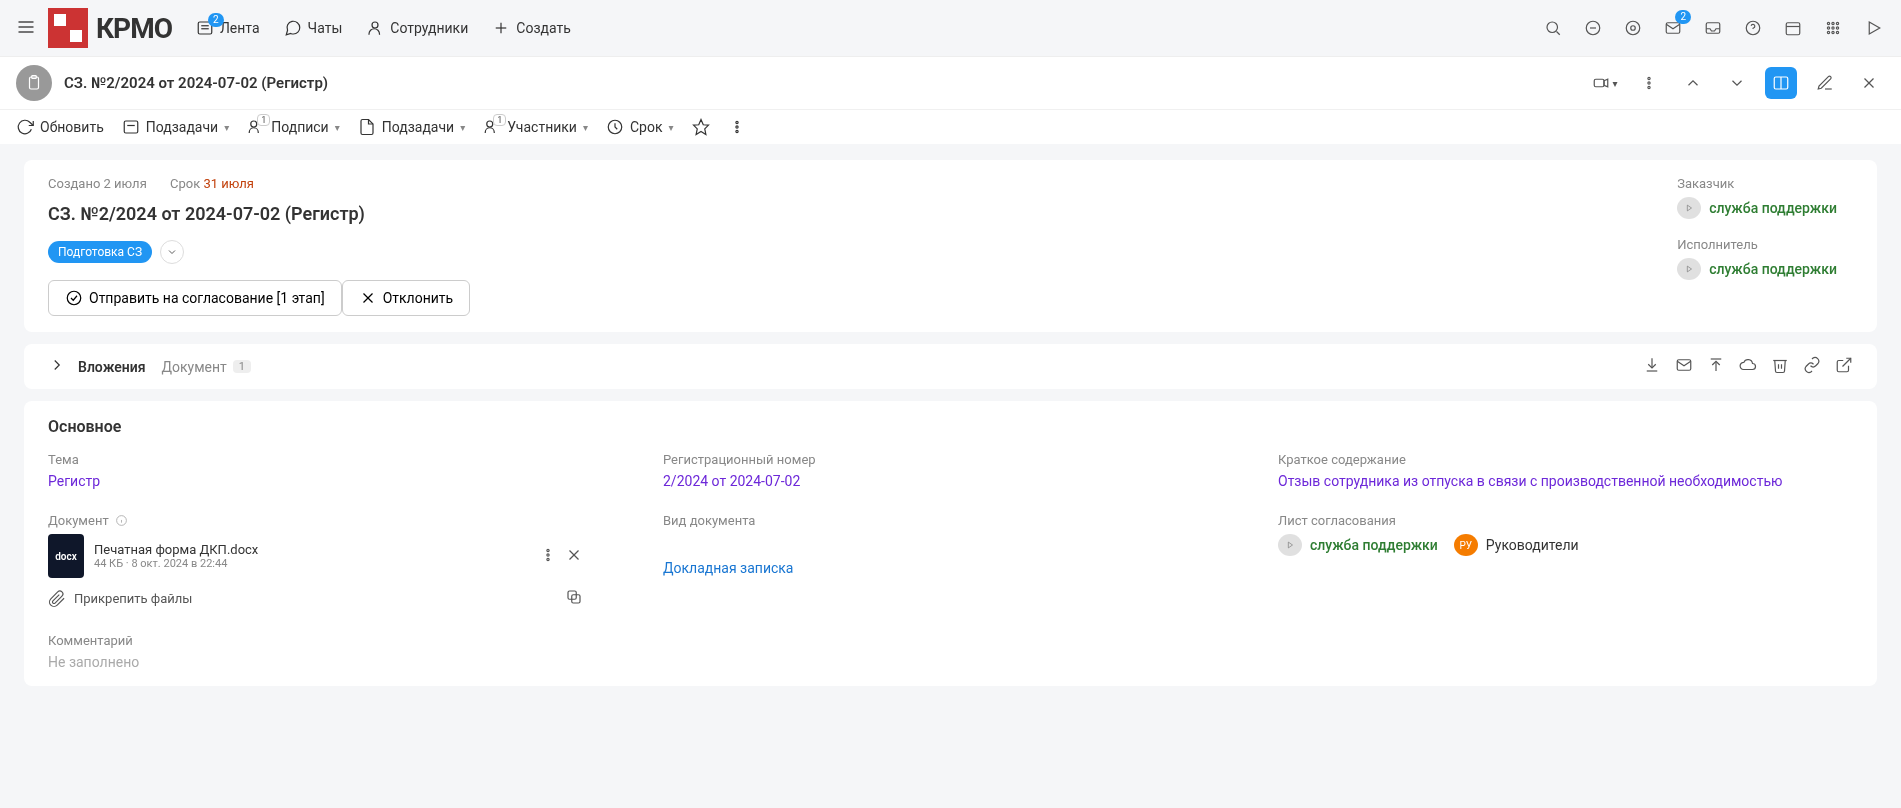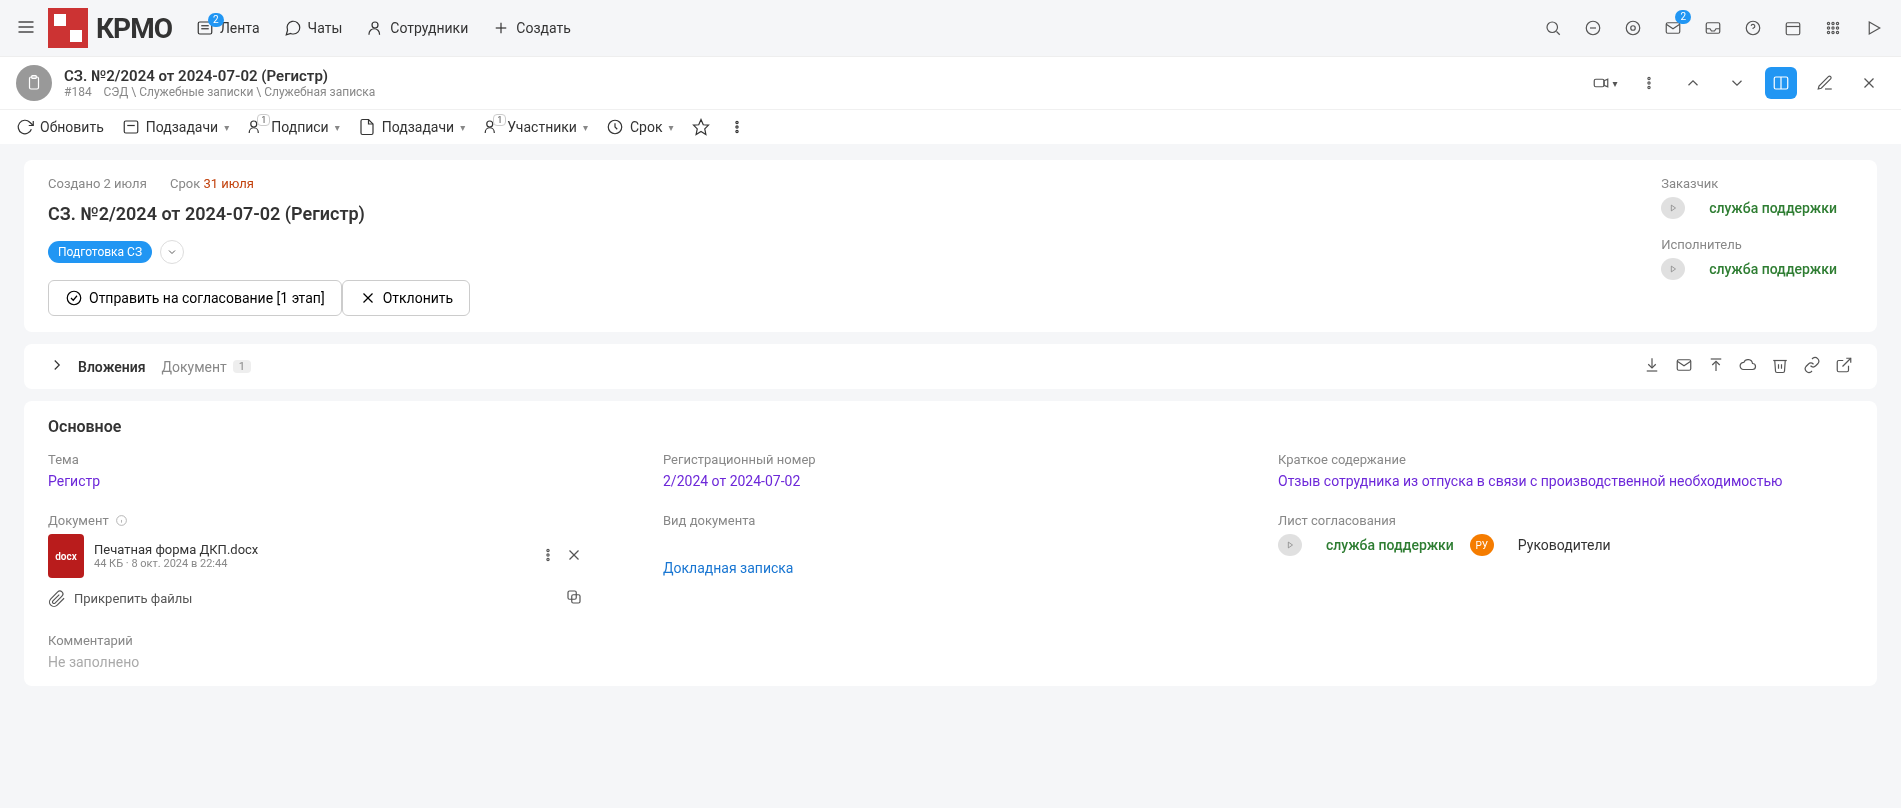--- a/index.html
+++ b/index.html
@@ -40,21 +40,21 @@
 .meta-row .deadline-value { color:#c2410c; }
 .doc-name { font-size:18px; font-weight:600; margin-bottom:16px; }
 .status-row { display:flex; align-items:center; gap:8px; margin-bottom:16px; }
 .status-chip { background:#2196f3; color:#fff; padding:4px 10px; border-radius:12px; font-size:12px; }
 .status-dropdown { width:24px; height:24px; border:1px solid #ddd; border-radius:12px; display:flex; align-items:center; justify-content:center; cursor:pointer; }
 .action-buttons { display:flex; }
 .action-btn { border:1px solid #ccc; background:#fff; padding:8px 16px; border-radius:6px; cursor:pointer; display:flex; align-items:center; gap:6px; font-size:14px; }
 .side-info { position:absolute; right:40px; top:16px; }
 .info-block { margin-bottom:18px; }
 .info-label { color:#888; font-size:13px; margin-bottom:6px; }
-.user-chip { display:flex; align-items:center; gap:24px;justify-content:center; }
+.user-chip { display:flex; align-items:center; gap:8px;justify-content:center; }
 .user-chip .avatar-sm { width:24px; height:22px; border-radius:50%; background:#e0e0e0; display:flex; align-items:center; justify-content:center; font-size:10px; color:#777; }
 .user-chip .avatar-sm.orange { background:#f57c00; color:#fff; }
 .user-chip .user-name { color:#2e7d32; font-weight:500; }
 .user-chip .user-name.plain { color:#333; font-weight:400; }
 
 .attach-header { display:flex; align-items:center; padding:12px 24px; background:#fff; border-radius:8px; margin-bottom:12px; }
 .attach-header .expand-icon { margin-right:12px; cursor:pointer; }
 .attach-header .title { font-weight:600; margin-right:16px; }
 .attach-header .tab { color:#888; display:flex; align-items:center; gap:6px; }
 .attach-header .count-badge { background:#eee; border-radius:4px; padding:0 6px; font-size:11px; }
@@ -63,21 +63,21 @@
 .attach-actions .icon-btn { cursor:pointer; color:#555; }
 
 .section-title { font-weight:600; font-size:16px; margin-bottom:16px; }
 .fields-grid { display:grid; grid-template-columns: 1fr 1fr 1fr; gap: 24px 40px; }
 .field { }
 .field-label { color:#888; font-size:13px; margin-bottom:6px; display:flex; align-items:center; gap:6px;text-align:right; }
 .field-value { color:#6d28d9; font-size:14px; }
 .field-value.link { color:#1976d2; cursor:pointer;margin-top:32px; }
 .field-value.muted { color:#aaa; }
 .file-block { display:flex; align-items:center; gap:10px; }
-.file-icon { width:36px; height:44px; background:#b91c1c; border-radius:4px; display:flex; align-items:center; justify-content:center; color:#fff; font-size:10px; font-weight:600; }
+.file-icon { width:36px; height:44px; background:#0f172a; border-radius:4px; display:flex; align-items:center; justify-content:center; color:#fff; font-size:10px; font-weight:600; }
 .file-info .file-name { font-size:13px; }
 .file-info .file-meta { font-size:11px; color:#888; }
 .file-actions { display:flex; gap:8px; margin-left:auto; margin-right: 40px; }
 .file-actions .icon-btn { cursor:pointer; color:#555; }
 .attach-link { display:flex; align-items:center; gap:8px; color:#555; cursor:pointer; margin-top:10px; font-size:13px; }
 .approval-list { display:flex; align-items:center; gap:16px; flex-wrap:wrap; }
 
 .card-main-wrap { position: relative; }
 
 svg { width:18px; height:18px; stroke:currentColor; fill:none; stroke-width:1.6; }
@@ -198,25 +198,20 @@
 
 <div class="doc-header">
   <div class="doc-avatar">
     <svg viewBox="0 0 24 24" style="stroke:#fff">
         <rect x="6" y="4" width="12" height="16" rx="2"></rect>
         <rect x="9" y="2" width="6" height="4" rx="1"></rect>
       </svg>
   </div>
   <div class="doc-title-block">
     <div class="doc-title">СЗ. №2/2024 от 2024-07-02 (Регистр)</div>
-    <div class="doc-breadcrumb">
-      <span>#184</span>
-      &nbsp;&nbsp;
-      <span>СЭД \ Служебные записки \ Служебная записка</span>
-    </div>
   </div>
   <div class="doc-header-actions">
     <div class="icon-btn">
         <svg viewBox="0 0 24 24">
           <rect x="3" y="7" width="13" height="10" rx="2"></rect>
           <polygon points="16 9 21 7 21 17 16 15"></polygon>
         </svg>
         <span style="font-size:10px;margin-left:2px">▾</span>
       </div>
     <div class="icon-btn">

